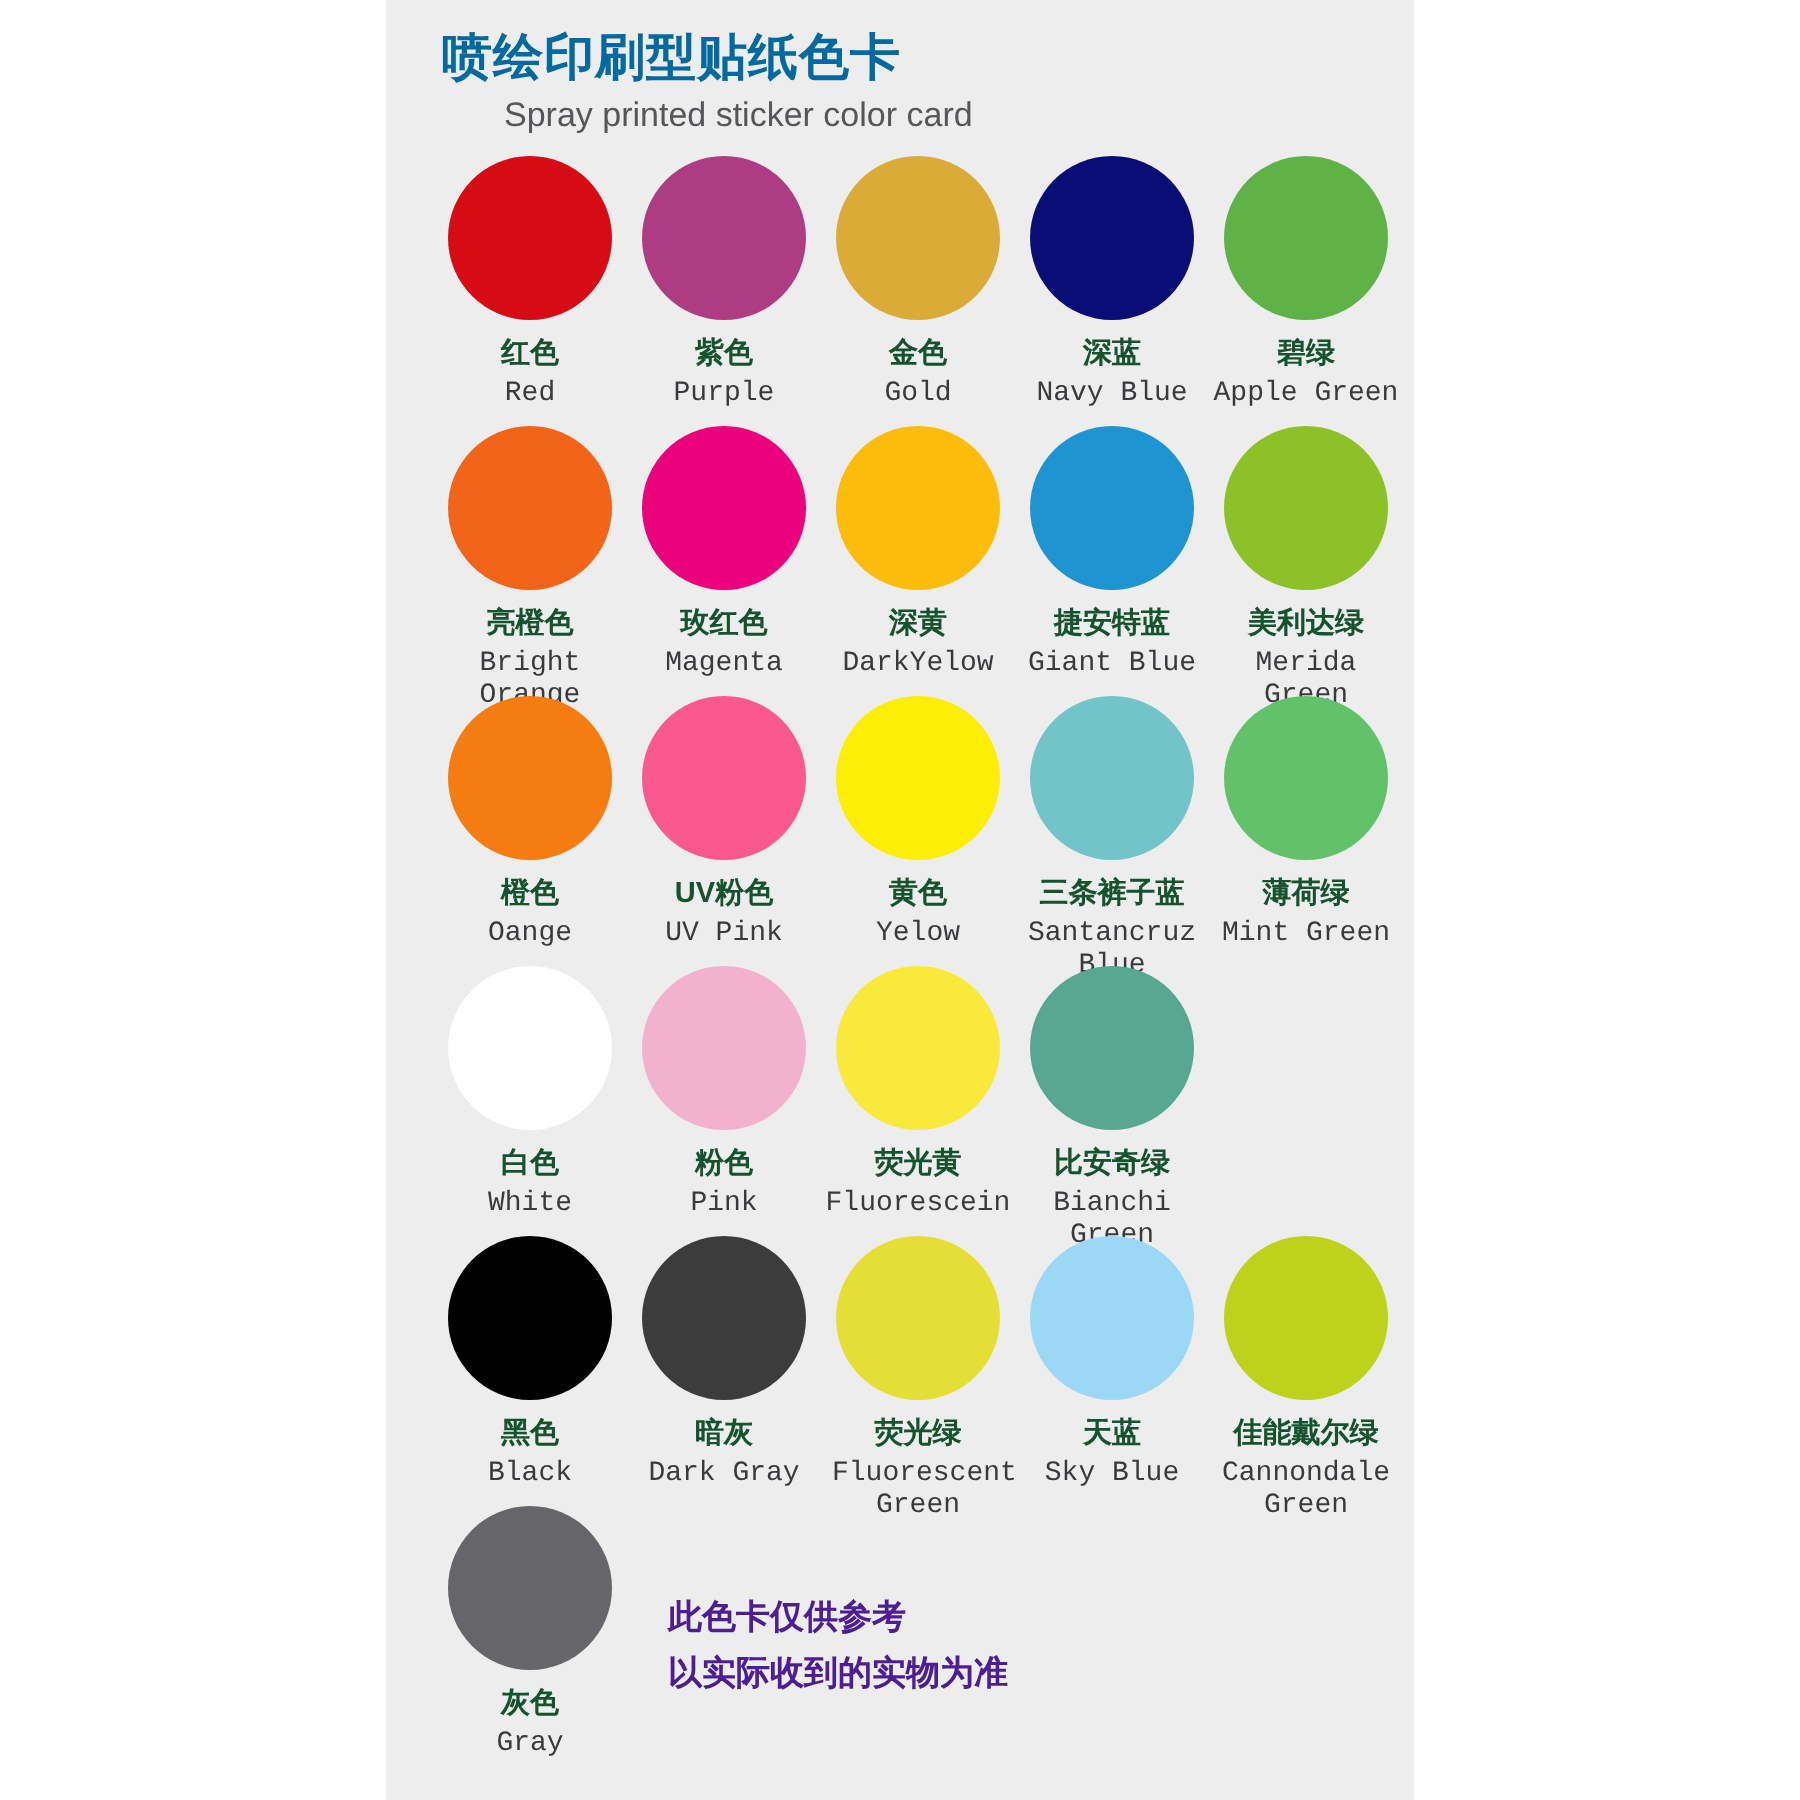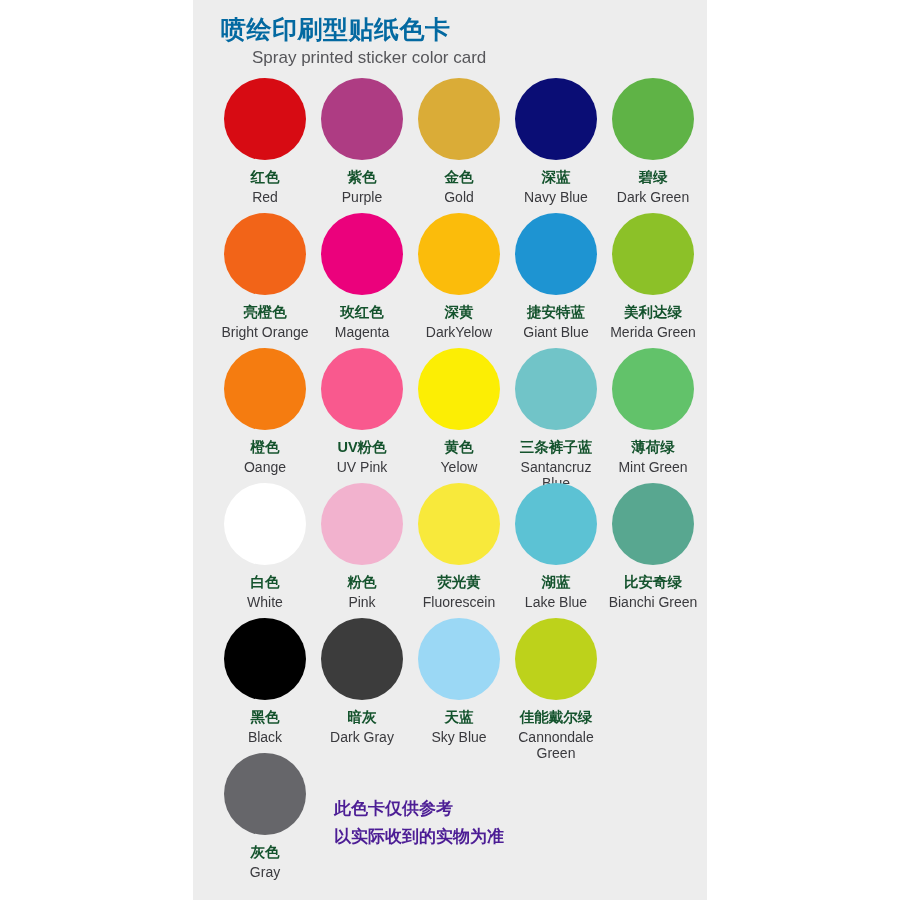--- a/index.html
+++ b/index.html
@@ -83,20 +83,21 @@
     line-height: 1.35;
     text-align: center;
     white-space: nowrap;
   }
   .label-en {
     margin-top: 1px;
     font-size: 14px;
     color: #3a3a3e;
     line-height: 1.2;
     text-align: center;
+    font-family: Liberation Mono, monospace;
   }
   .label-en.wrap { white-space: normal; width: 86px; }
 
   .note {
     margin-left: 22px;
     margin-top: 42px;
     font-size: 17px;
     font-weight: bold;
     color: #4c1d95;
     line-height: 1.65;
@@ -132,21 +133,21 @@
           <div class="label-en">Gold</div>
         </div>
         <div class="cell">
           <div class="swatch" style="background: rgb(10, 13, 117);"></div>
           <div class="label-cn">深蓝</div>
           <div class="label-en">Navy Blue</div>
         </div>
         <div class="cell">
           <div class="swatch" style="background: rgb(95, 179, 70);"></div>
           <div class="label-cn">碧绿</div>
-          <div class="label-en">Dark Green</div>
+          <div class="label-en">Apple Green</div>
         </div>
       </div>
       <div class="row">
         <div class="cell">
           <div class="swatch" style="background: rgb(242, 100, 24);"></div>
           <div class="label-cn">亮橙色</div>
           <div class="label-en">Bright Orange</div>
         </div>
         <div class="cell">
           <div class="swatch" style="background: rgb(235, 1, 124);"></div>
@@ -206,42 +207,42 @@
           <div class="swatch" style="background: rgb(242, 178, 206);"></div>
           <div class="label-cn">粉色</div>
           <div class="label-en">Pink</div>
         </div>
         <div class="cell">
           <div class="swatch" style="background: rgb(248, 233, 59);"></div>
           <div class="label-cn">荧光黄</div>
           <div class="label-en">Fluorescein</div>
         </div>
         <div class="cell">
-          <div class="swatch" style="background: rgb(92, 194, 212);"></div>
-          <div class="label-cn">湖蓝</div>
-          <div class="label-en">Lake Blue</div>
-        </div>
-        <div class="cell">
           <div class="swatch" style="background: rgb(88, 167, 144);"></div>
           <div class="label-cn">比安奇绿</div>
           <div class="label-en">Bianchi Green</div>
         </div>
       </div>
       <div class="row">
         <div class="cell">
           <div class="swatch" style="background: rgb(0, 0, 0);"></div>
           <div class="label-cn">黑色</div>
           <div class="label-en">Black</div>
         </div>
         <div class="cell">
           <div class="swatch" style="background: rgb(60, 60, 60);"></div>
           <div class="label-cn">暗灰</div>
           <div class="label-en">Dark Gray</div>
         </div>
         <div class="cell">
+          <div class="swatch" style="background: rgb(229, 222, 52);"></div>
+          <div class="label-cn">荧光绿</div>
+          <div class="label-en wrap">Fluorescent Green</div>
+        </div>
+        <div class="cell">
           <div class="swatch" style="background: rgb(155, 216, 245);"></div>
           <div class="label-cn">天蓝</div>
           <div class="label-en">Sky Blue</div>
         </div>
         <div class="cell">
           <div class="swatch" style="background: rgb(189, 210, 27);"></div>
           <div class="label-cn">佳能戴尔绿</div>
           <div class="label-en wrap">Cannondale Green</div>
         </div>
       </div>

